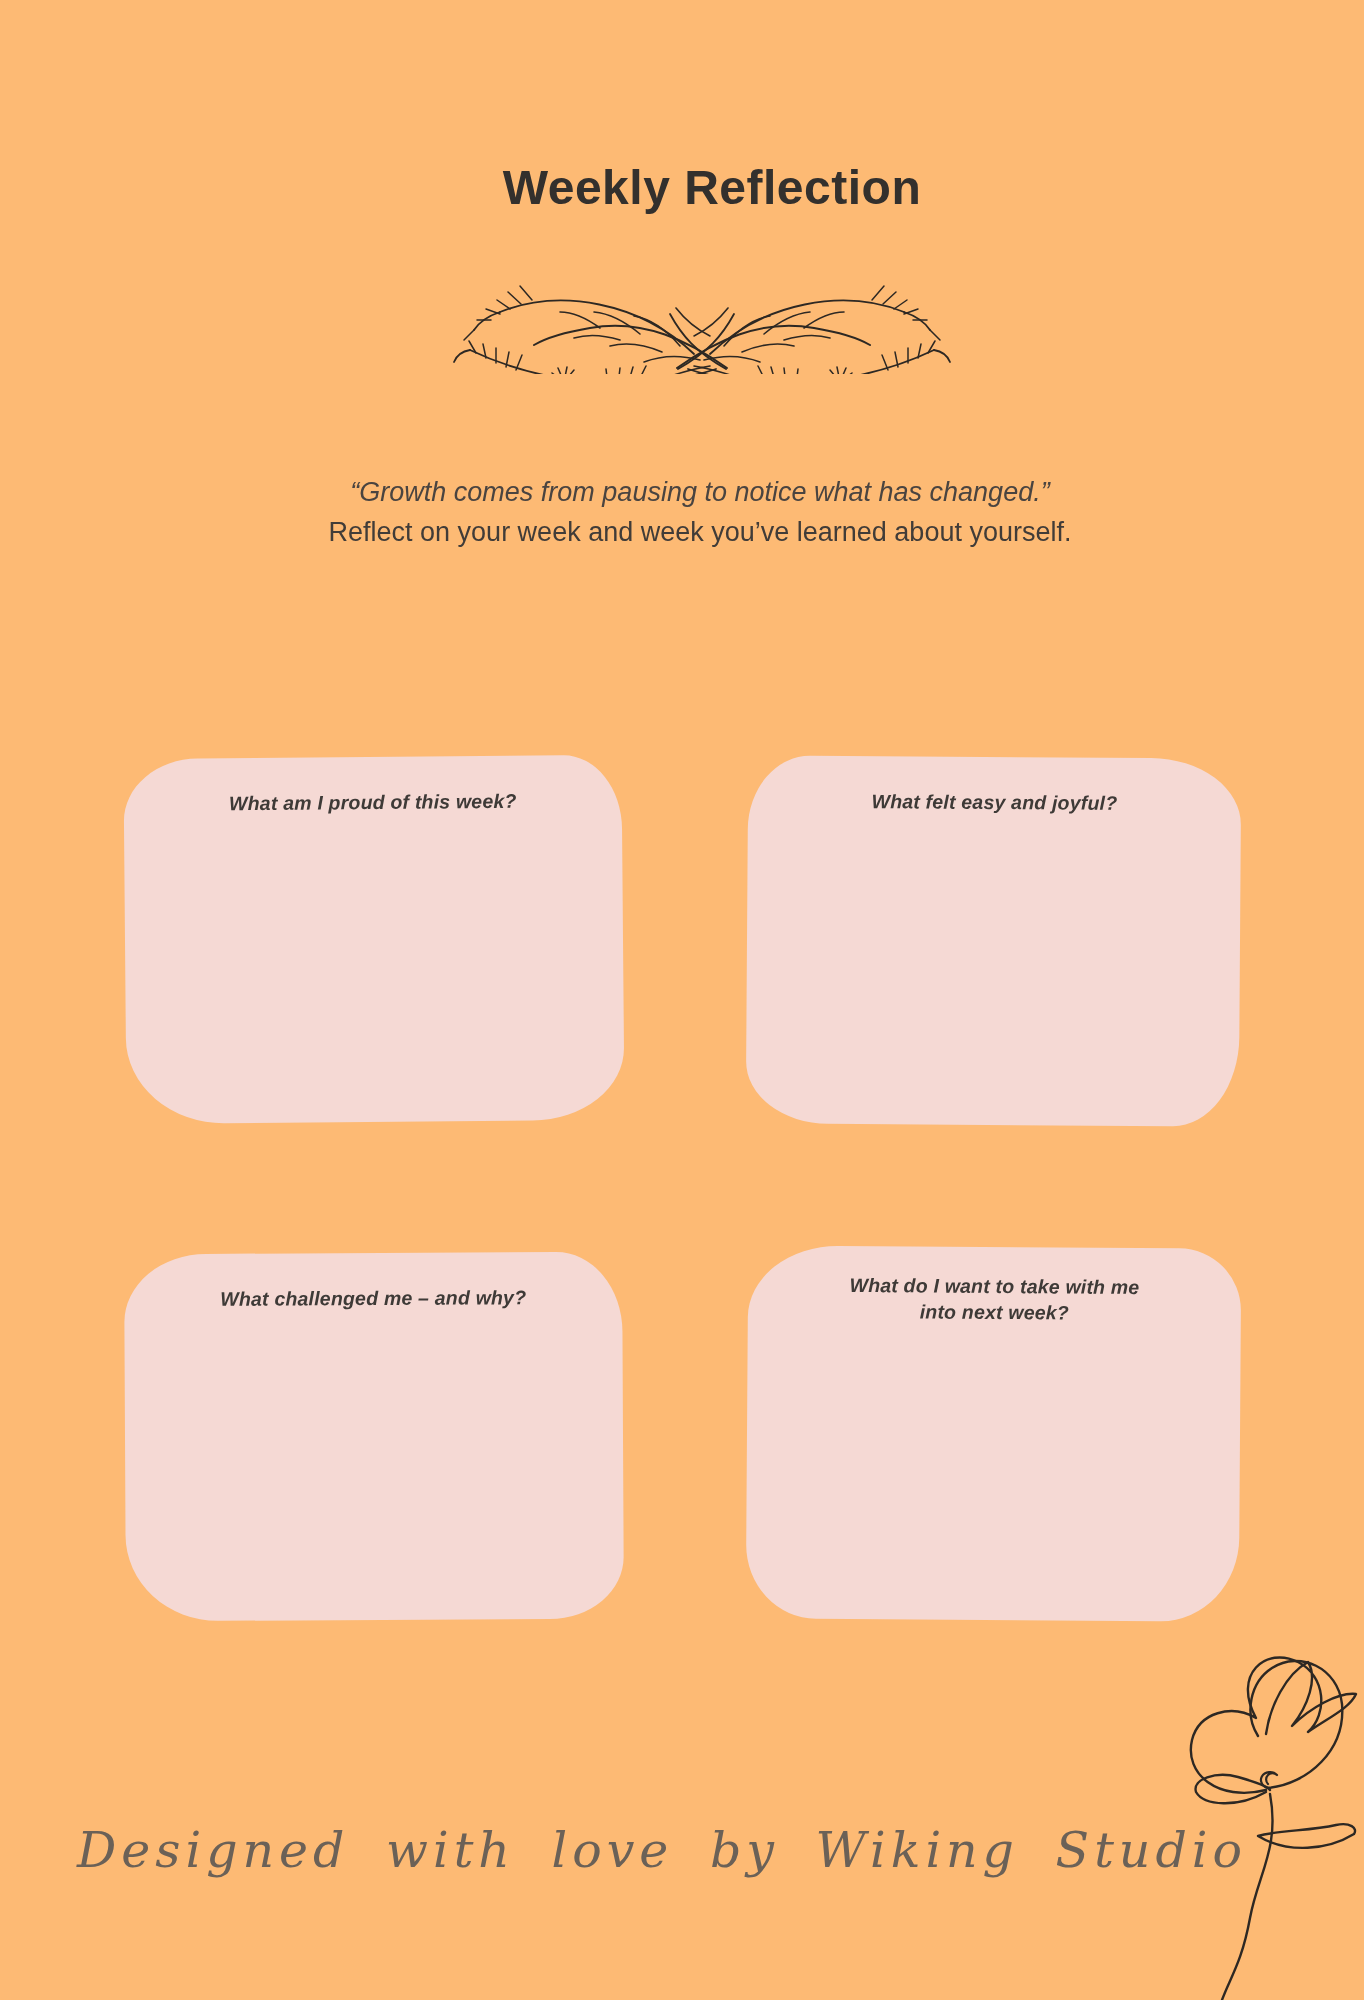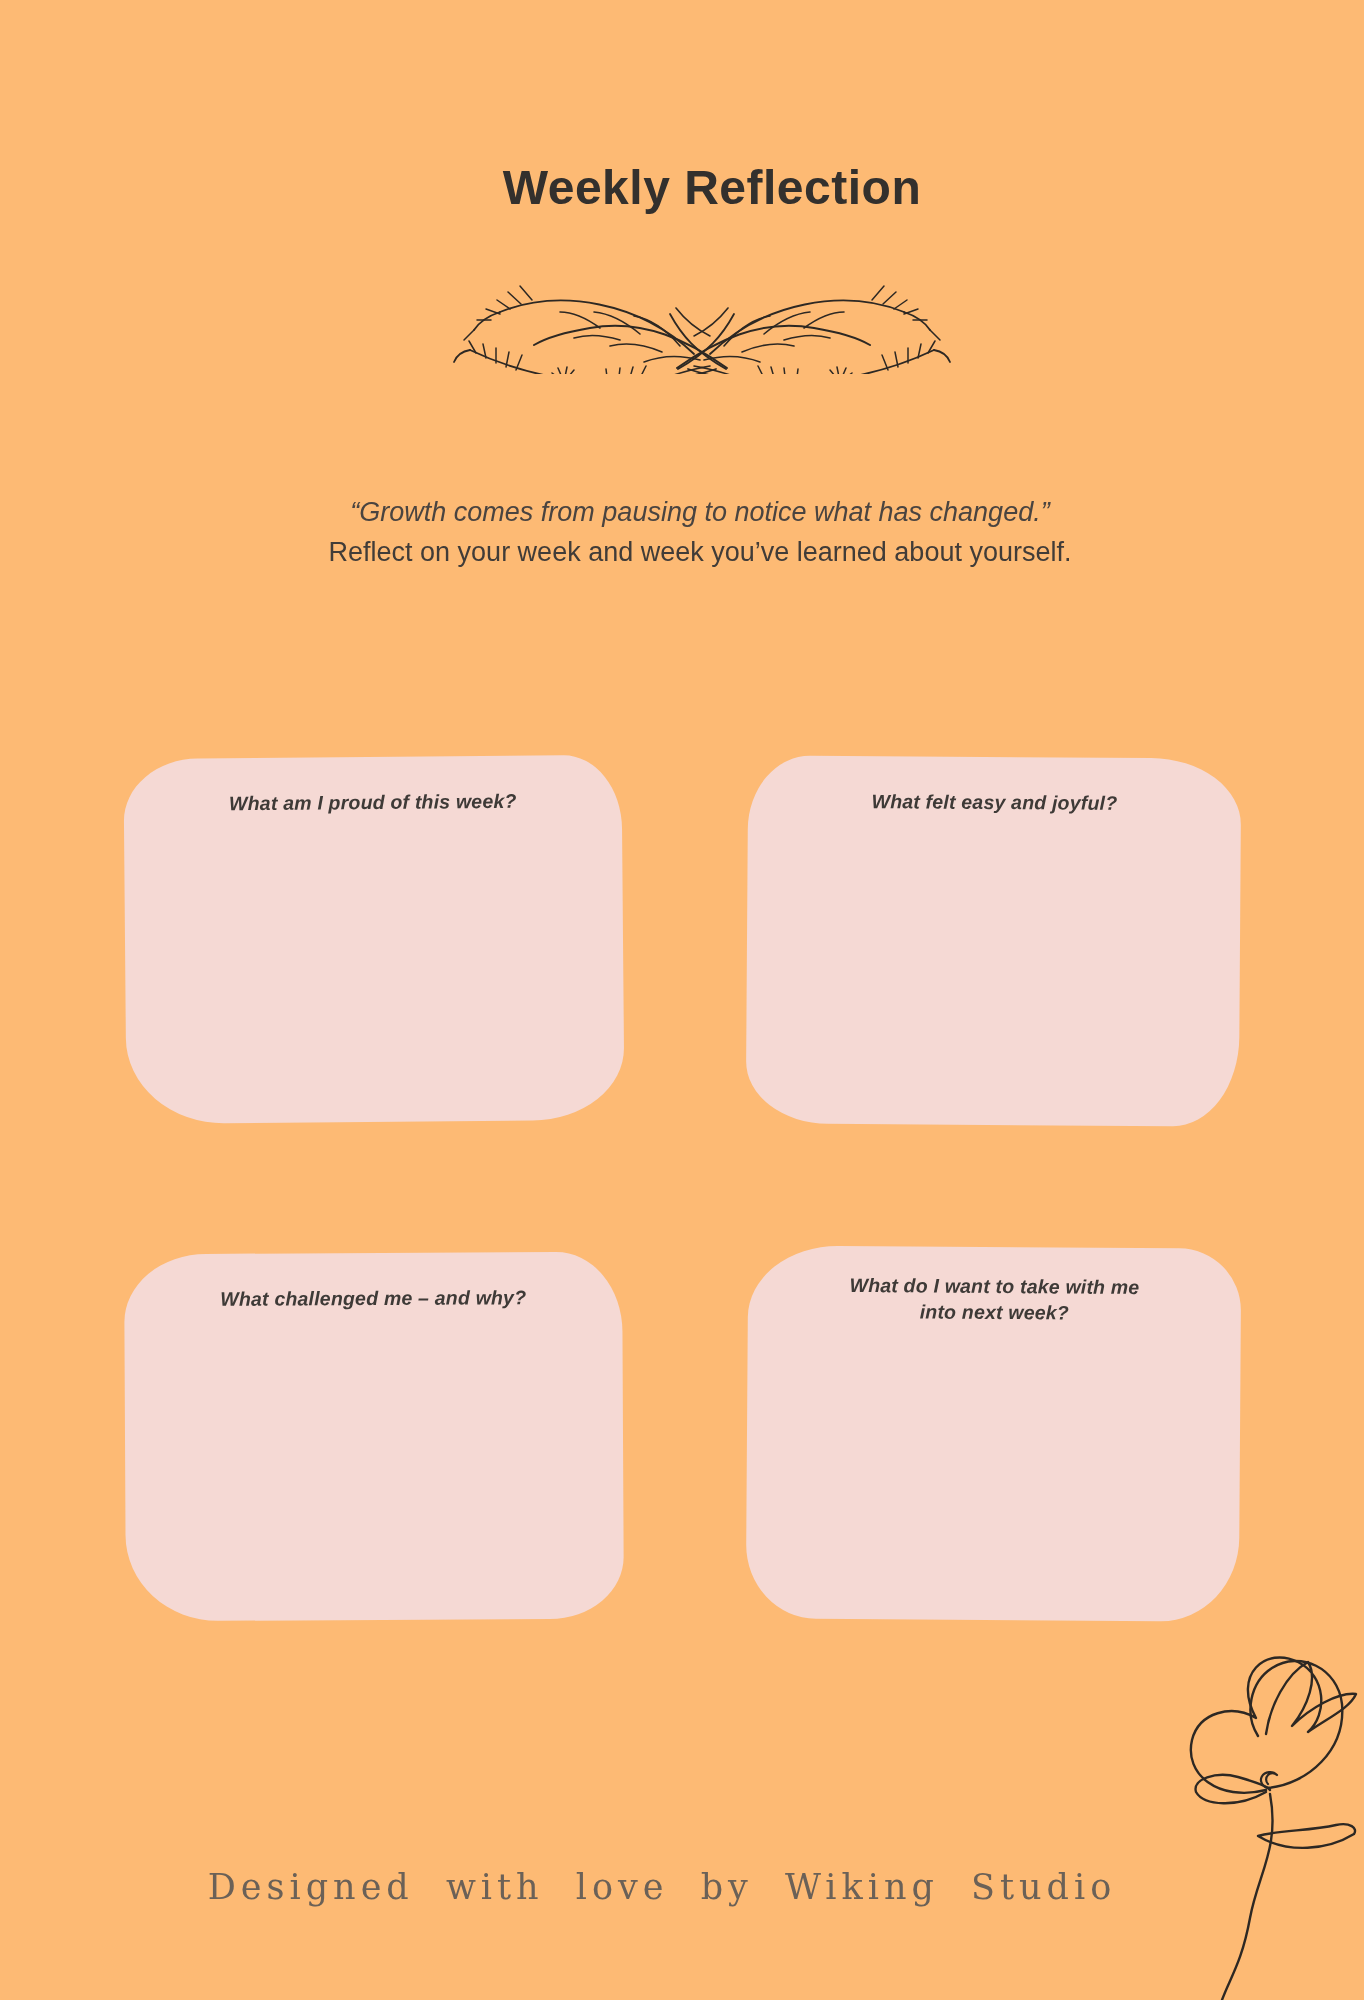--- a/index.html
+++ b/index.html
@@ -23,21 +23,21 @@
     position:absolute;top:248px;left:50%;
     transform:translateX(calc(-50% + 20px));
   }
   
   .intro{
     position:absolute;top:472px;left:50%;
     transform:translateX(calc(-50% + 18px));
     width:960px;text-align:center;line-height:40px;font-size:27px;
     color:#46413d;
   }
-  .intro .quote{font-style:italic;color:#4a4440;margin-top:20px;}
+  .intro .quote{font-style:italic;color:#4a4440;}
   .intro .subtitle{font-style:normal;color:#413c38;}
   
   .blob{
     position:absolute;background:#f5d9d4;
     box-sizing:border-box;text-align:center;
   }
   .blob .q{
     display:inline-block;
     margin-top:32px;
     font-size:19.5px;font-weight:bold;font-style:italic;
@@ -54,23 +54,23 @@
     transform:rotate(-.3deg);}
   .blob4{left:747px;top:1247px;width:493px;height:373px;
     border-radius:90px 62px 78px 70px / 72px 62px 84px 74px;
     transform:rotate(.4deg);}
   .blob4 .q{margin-top:26px;max-width:300px;}
   
   .credit{
     position:absolute;top:1822px;left:50%;
     transform:translateX(calc(-50% - 20px));
     font-family:"DejaVu Serif", serif;
-    font-weight:normal;
-    font-size:35px;letter-spacing:5px;word-spacing:16px;
-    color:#6b6157;white-space:nowrap;margin-top:45px;
+    font-style:italic;font-weight:normal;
+    font-size:49px;letter-spacing:5px;word-spacing:16px;
+    color:#6b6157;white-space:nowrap;
   }
   
   .flower{position:absolute;left:1158px;top:1622px;}
   svg .ln{fill:none;stroke:#2d2823;stroke-linecap:round;stroke-linejoin:round;}
 </style>
 </head>
 <body>
 
 <div class="page">
 

